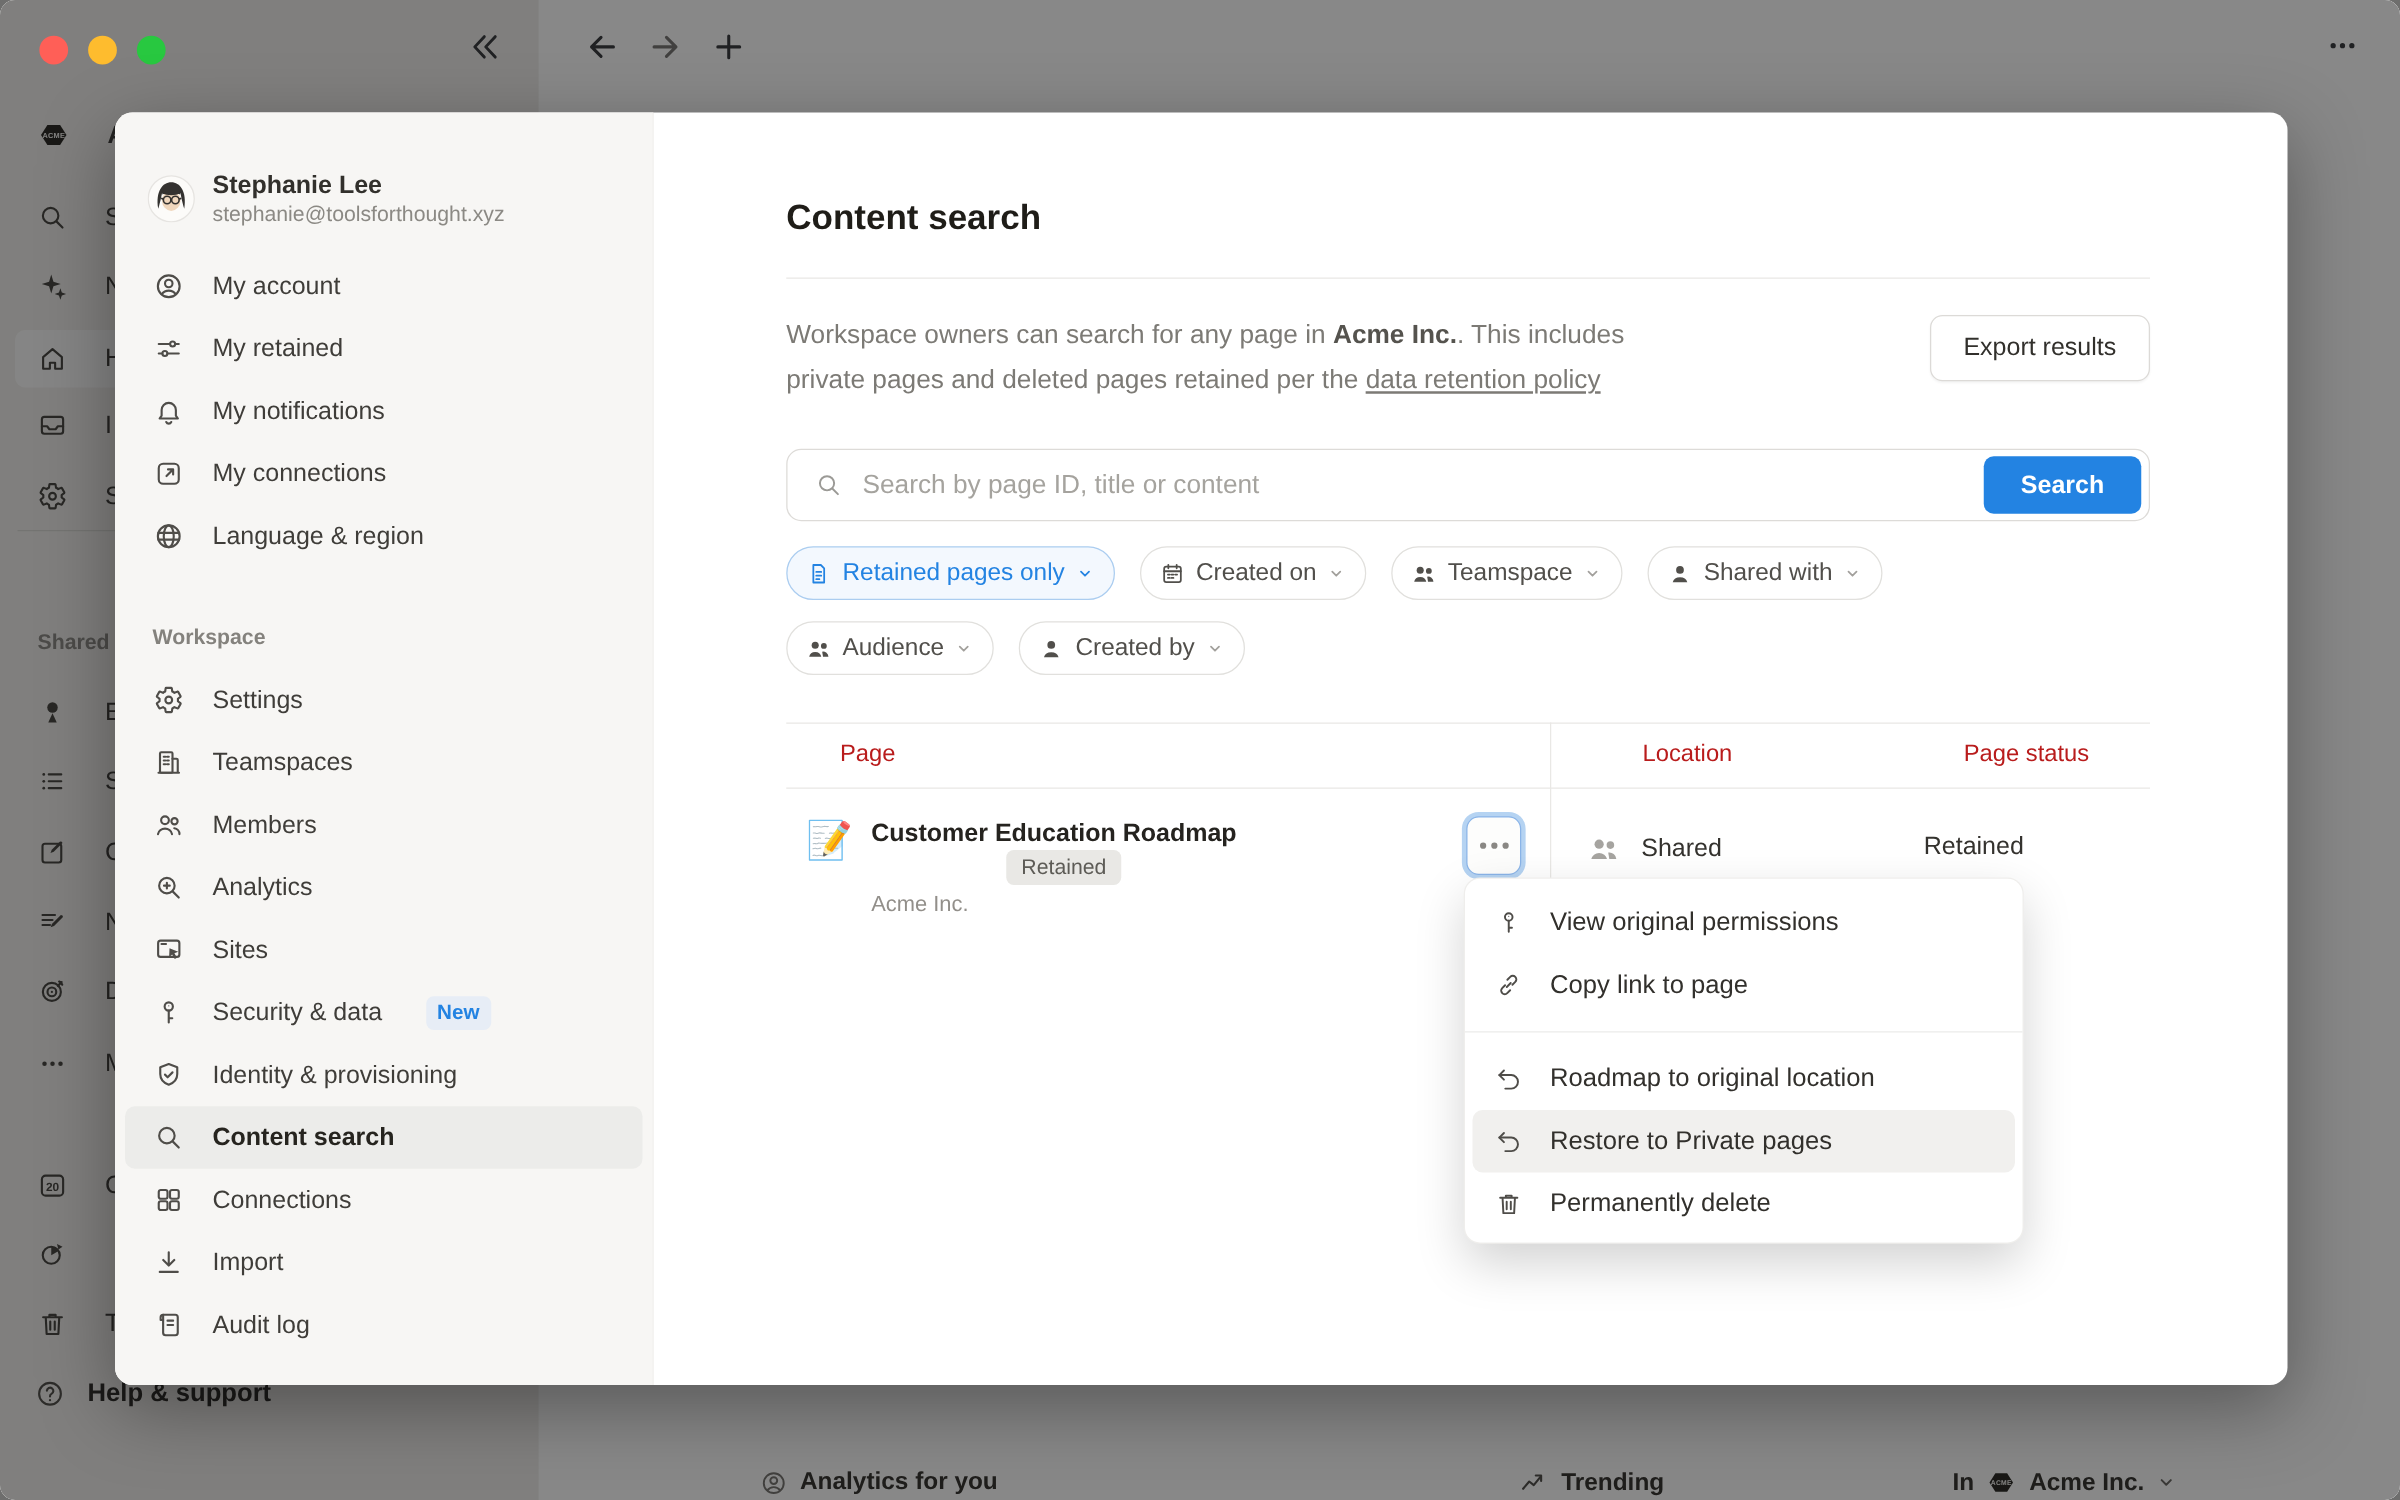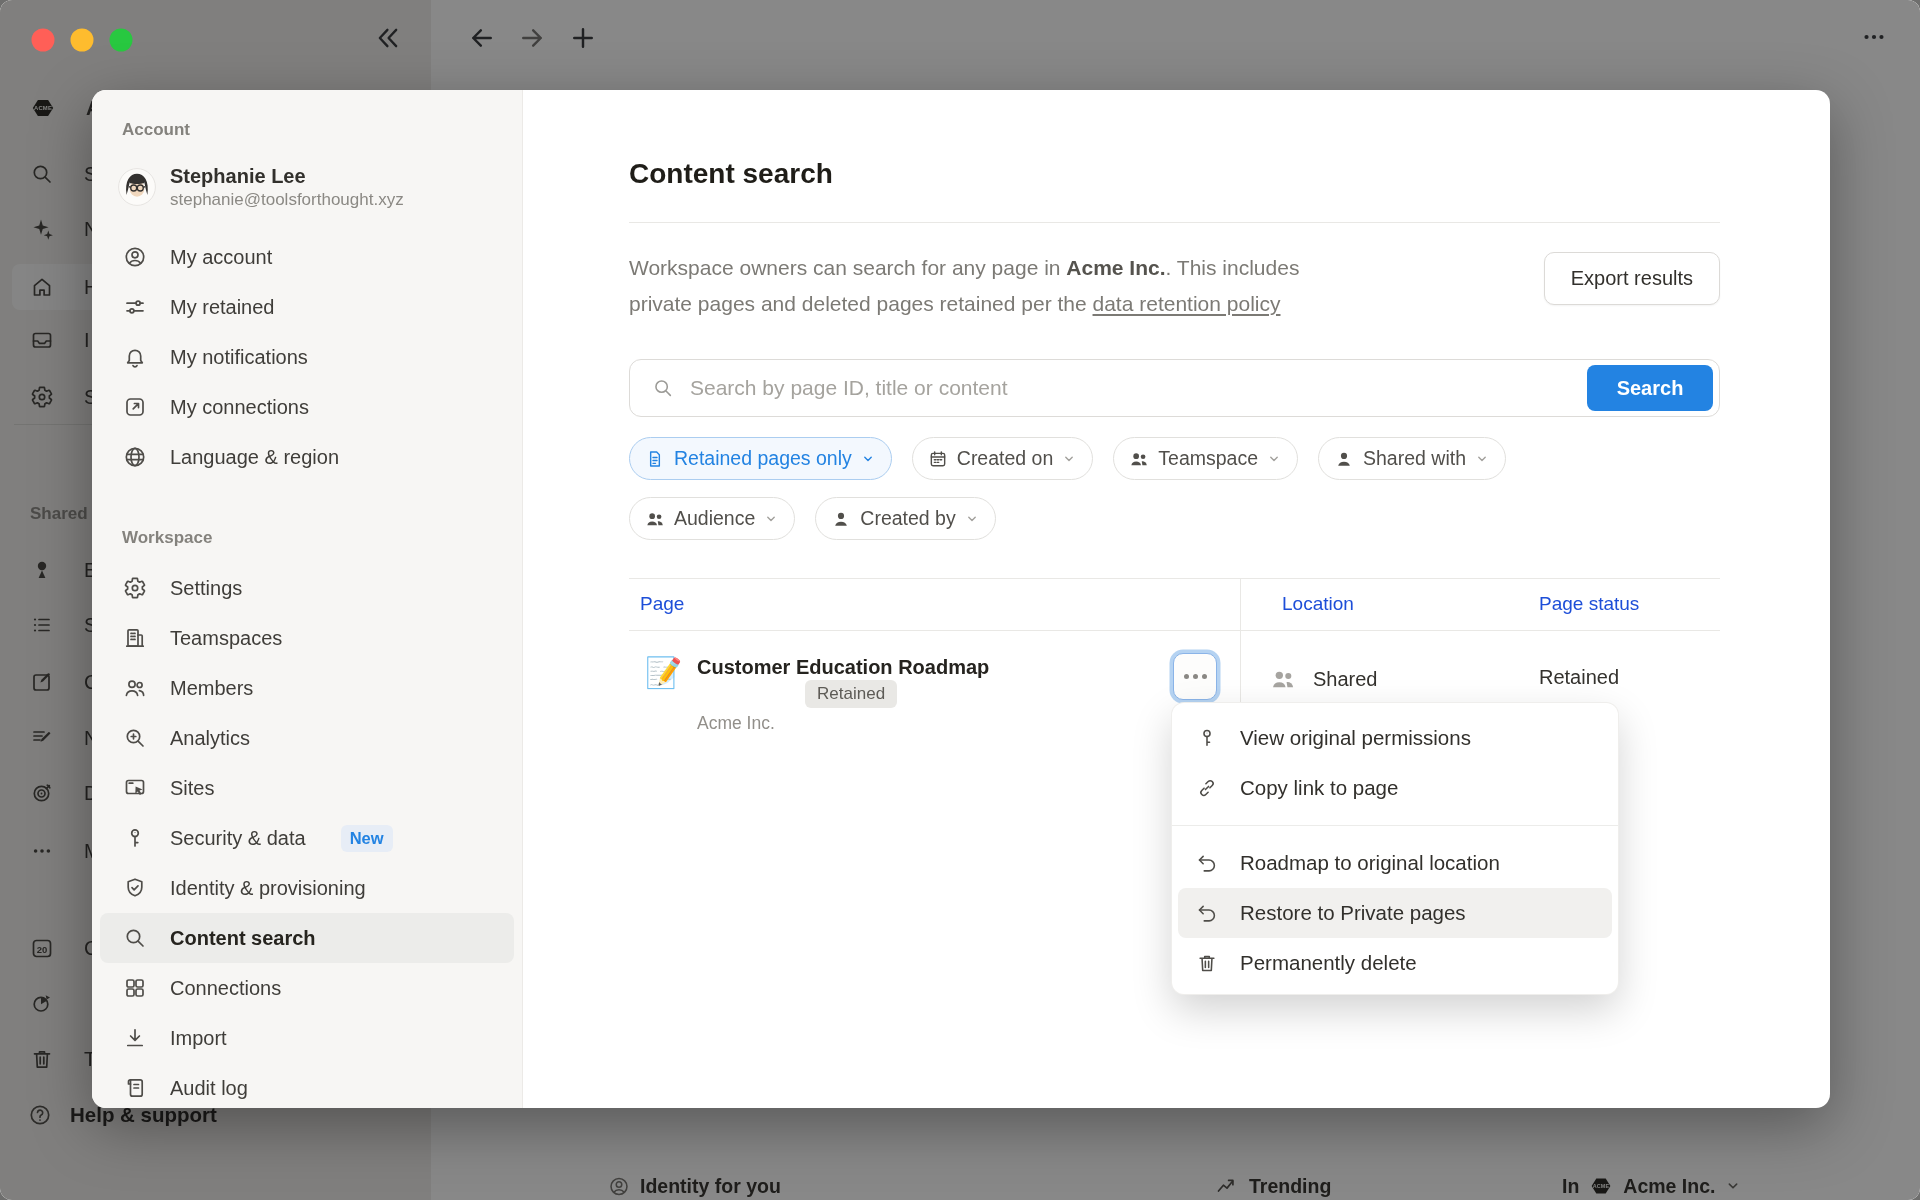--- a/index.html
+++ b/index.html
@@ -61,21 +61,21 @@
   .chips.r2 { margin-top:17px; }
   .chip { height:43px; display:inline-flex; align-items:center; padding:0 16px 0 15px; gap:9px; border:1px solid #e1e0dd; border-radius:22px; background:#fff; color:#514f4b; font-size:19.5px; font-weight:500; cursor:pointer; white-space:nowrap; }
   .chip .chev { color:#a2a09c; }
   .chip.active { color:#2383e2; border-color:#abcdf0; background:#f3f8fe; }
   .chip.active .chev { color:#2383e2; }
 
   .table { position:relative; margin-top:38px; }
   .t-div { position:absolute; left:0; right:0; height:1px; background:#e9e8e5; }
   .t-vdiv { position:absolute; left:611px; top:0; width:1px; height:140px; background:#e9e8e5; }
   .t-head { position:relative; height:52px; }
-  .t-h { position:absolute; top:50%; transform:translateY(-50%); font-size:19px; color:#1d4ed8; }
+  .t-h { position:absolute; top:50%; transform:translateY(-50%); font-size:19px; color:#b91c1c;margin-left:32px; }
   .t-row { position:relative; height:88px; }
   .row-emoji { position:absolute; left:16px; top:26px; font-size:30px; line-height:34px; }
   .row-text { position:absolute; left:68px; top:24px; }
   .row-title-line { display:flex; align-items:center;flex-direction:column; }
   .row-title { font-size:20px; font-weight:600; color:#25231f; line-height:26px; white-space:nowrap; }
   .row-badge { margin-left:16px; background:#e9e8e5; color:#5d5b56; font-size:17px; padding:4px 12px; border-radius:6px; }
   .row-sub { margin-top:5px; font-size:17.5px; color:#928f8a; }
   .more-btn { position:absolute; left:544px; top:23px; width:44px; height:47px; border-radius:10px; background:#fdfdfc; border:1px solid #8ab4e8; box-shadow:0 0 0 3.5px #b5d3f2; display:flex; align-items:center; justify-content:center; gap:4px; cursor:pointer; }
   .more-btn i { width:5px; height:5px; border-radius:50%; background:#8a8884; }
   .cell { position:absolute; top:36px; display:flex; align-items:center; gap:17px; font-size:20px; color:#34322e; }
@@ -259,21 +259,21 @@
 
   <div class="bg-main">
     <div class="bbar-item" style="left:177px; top:1186px">
       <span class="i i-22" style="color:#7b7975">
           <svg viewBox="0 0 24 24" fill="none" stroke="currentColor" stroke-width="1.7" stroke-linecap="round" stroke-linejoin="round">
             <circle cx="12" cy="12" r="8.7"></circle>
             <circle cx="12" cy="9.8" r="3"></circle>
             <path d="M6.4 18.3a7 7 0 0 1 11.2 0"></path>
           </svg>
         </span>
-      <span>Identity for you</span>
+      <span>Analytics for you</span>
     </div>
     <div class="bbar-item" style="left:784px; top:1186px">
       <span class="i i-24" style="color:#55534f">
           <svg viewBox="0 0 24 24" fill="none" stroke="currentColor" stroke-width="1.7" stroke-linecap="round" stroke-linejoin="round">
             <path d="M3.5 17l4.9-5.8 3.6 2.9 5.5-6.8"></path>
             <path d="M13.6 6.4h4.3v4.3"></path>
           </svg>
         </span>
       <span>Trending</span>
     </div>
@@ -317,21 +317,20 @@
 
   <div class="traffic">
     <span style="left:43px; background:#ff5f57"></span>
     <span style="left:82px; background:#febc2e"></span>
     <span style="left:121px; background:#28c840"></span>
   </div>
 
   <div class="modal">
 
     <div class="mnav">
-      <div class="sec-label">Account</div>
 
       <div class="user-row">
         <span class="avatar"><svg viewBox="0 0 38 38" width="38" height="38">
               <circle cx="19" cy="19" r="18.4" fill="#fcfbf9" stroke="#e6e4e1"></circle>
               <ellipse cx="19" cy="20.5" rx="7.4" ry="8.2" fill="#f0d7bd"></ellipse>
               <path d="M8.6 27 C6.4 13 12 5.8 19 5.8 C26 5.8 31.6 13 29.4 27 C27.6 21 27.2 18.6 26.4 14.6 C22.4 16.6 15.6 16.6 11.6 14.6 C10.8 18.6 10.4 21 8.6 27 Z" fill="#343230"></path>
               <path d="M11.8 15.6 C12.2 10 15.2 8.2 19 8.2 C22.8 8.2 25.8 10 26.2 15.6 C21.6 13.8 16.4 13.8 11.8 15.6 Z" fill="#343230"></path>
               <circle cx="15.7" cy="20" r="3" fill="none" stroke="#343230" stroke-width="1.3"></circle>
               <circle cx="22.3" cy="20" r="3" fill="none" stroke="#343230" stroke-width="1.3"></circle>
               <path d="M18.5 20 h1 M12.7 19.3 l-1.8-.7 M25.3 19.3 l1.8-.7" stroke="#343230" stroke-width="1.3" fill="none"></path>

